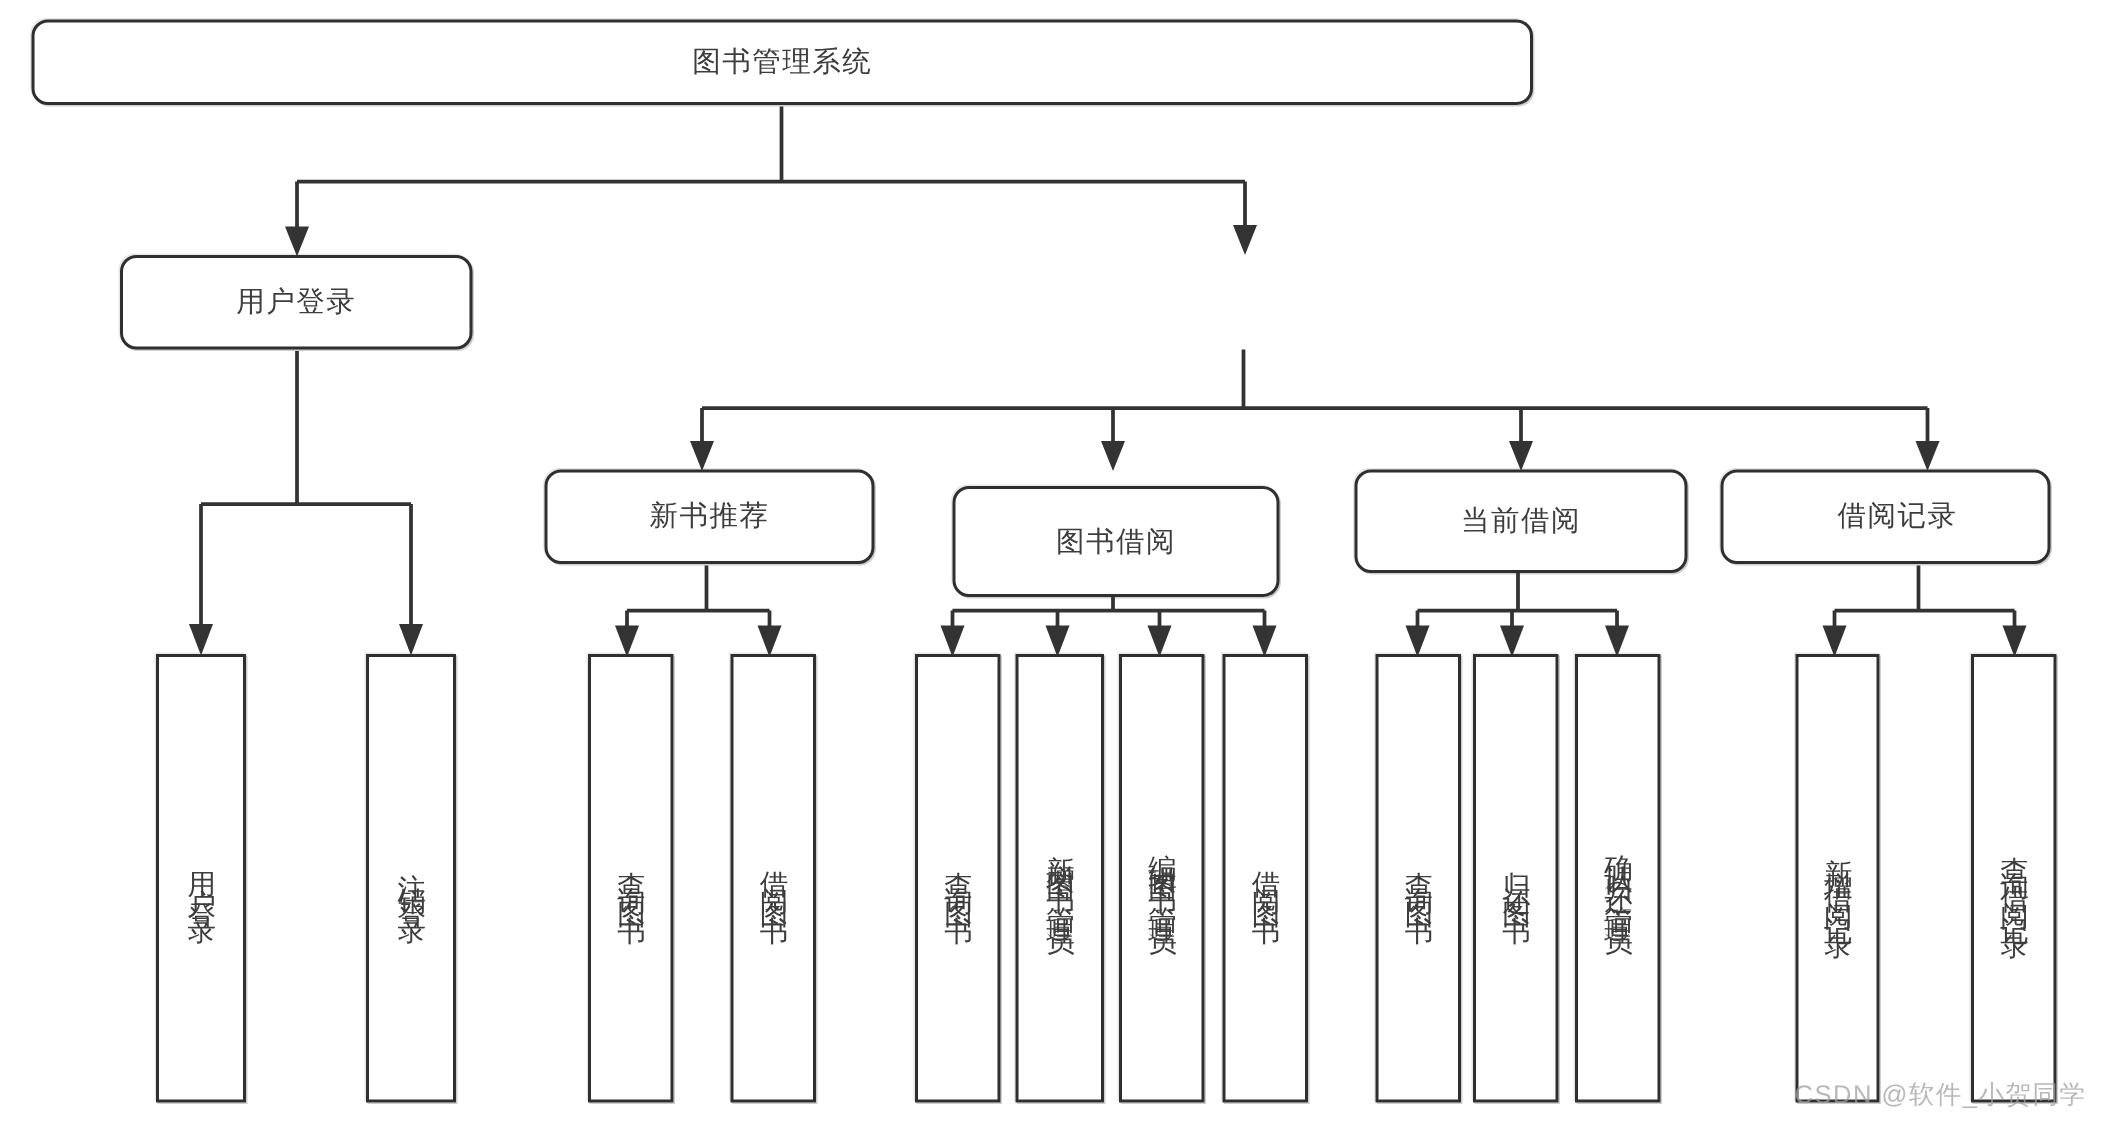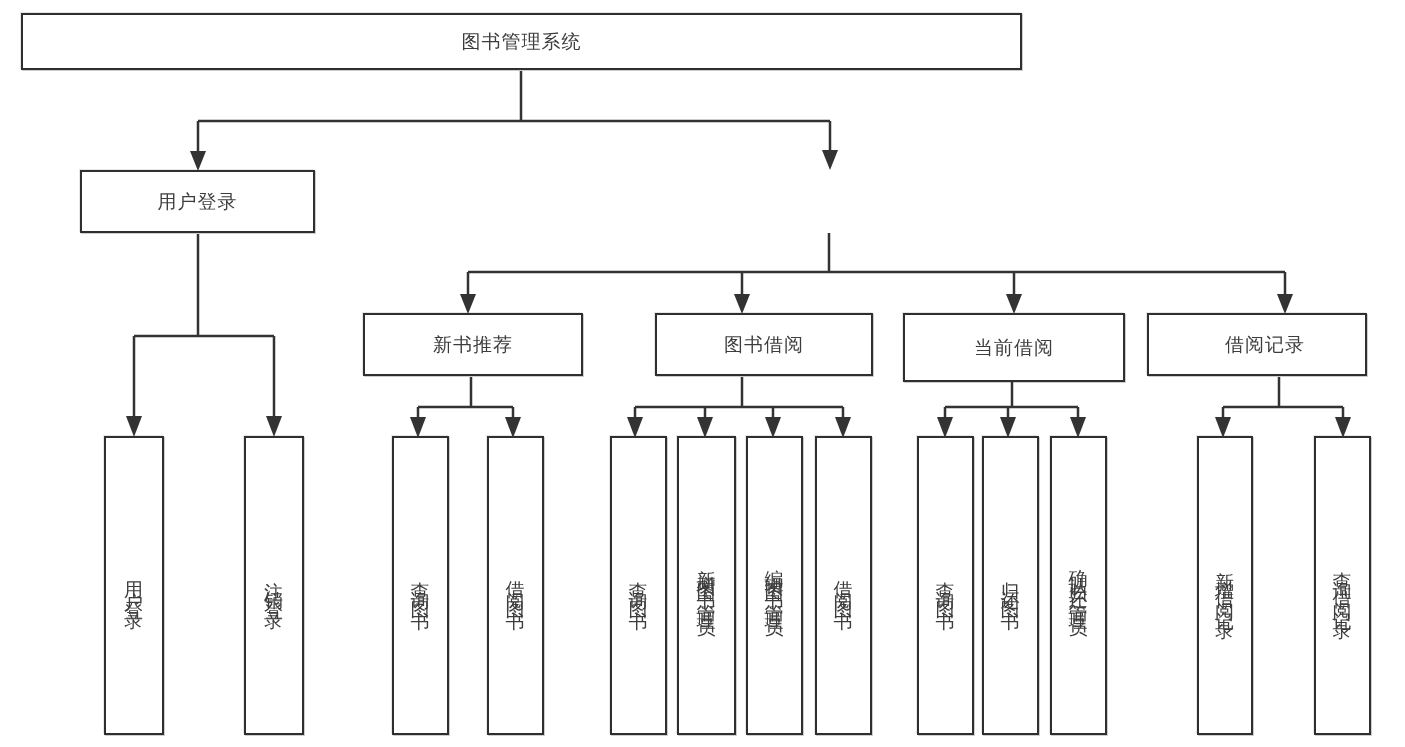--- a/index.html
+++ b/index.html
@@ -30,20 +30,21 @@
     display: flex;
     align-items: center;
     justify-content: center;
     color: #3d3d3d;
     font-size: 19px;
     line-height: 1;
   }
   .node.h {
     letter-spacing: 1px;
     white-space: nowrap;
+    border-radius: 11px;
   }
   .node.v {
     writing-mode: vertical-rl;
     text-orientation: mixed;
     letter-spacing: 10px;
     white-space: nowrap;
   }
   .watermark {
     position: absolute;
     right: 14px;
@@ -104,21 +105,21 @@
       <polygon points="1215,417 1231,417 1223,438"></polygon>
       <polygon points="1335,417 1351,417 1343,438"></polygon>
     </g>
   </svg>
 
   <div class="node h" style="left:21px; top:13px; width:1001px; height:57px;">图书管理系统</div>
 
   <div class="node h" style="left:80px; top:170px; width:235px; height:63px;">用户登录</div>
 
   <div class="node h" style="left:363px; top:313px; width:220px; height:63px;">新书推荐</div>
-  <div class="node h" style="left:635px; top:313px; width:218px; height:63px;margin-left:20px;">图书借阅</div>
+  <div class="node h" style="left:635px; top:324px; width:218px; height:74px;">图书借阅</div>
   <div class="node h" style="left:903px; top:313px; width:222px; height:69px;">当前借阅</div>
   <div class="node h" style="left:1147px; top:313px; width:220px; height:63px;padding-left:16px;">借阅记录</div>
 
   <div class="node v" style="left:104px; top:436px; width:60px; height:299px;">用户登录</div>
   <div class="node v" style="left:244px; top:436px; width:60px; height:299px;">注销登录</div>
 
   <div class="node v" style="left:392px; top:436px; width:57px; height:299px;">查询图书</div>
   <div class="node v" style="left:487px; top:436px; width:57px; height:299px;">借阅图书</div>
 
   <div class="node v" style="left:610px; top:436px; width:57px; height:299px;">查询图书</div>
@@ -126,14 +127,15 @@
   <div class="node v" style="left:746px; top:436px; width:57px; height:299px; letter-spacing:7px;">编辑图书（管理员）</div>
   <div class="node v" style="left:815px; top:436px; width:57px; height:299px;">借阅图书</div>
 
   <div class="node v" style="left:917px; top:436px; width:57px; height:299px;">查询图书</div>
   <div class="node v" style="left:982px; top:436px; width:57px; height:299px;">归还图书</div>
   <div class="node v" style="left:1050px; top:436px; width:57px; height:299px; letter-spacing:7px;">确认归还（管理员）</div>
 
   <div class="node v" style="left:1197px; top:436px; width:56px; height:299px;">新增借阅记录</div>
   <div class="node v" style="left:1314px; top:436px; width:57px; height:299px;">查询借阅记录</div>
 
+  <div class="watermark">CSDN @软件_小贺同学</div>
 
 </div>
 
 </body></html>

